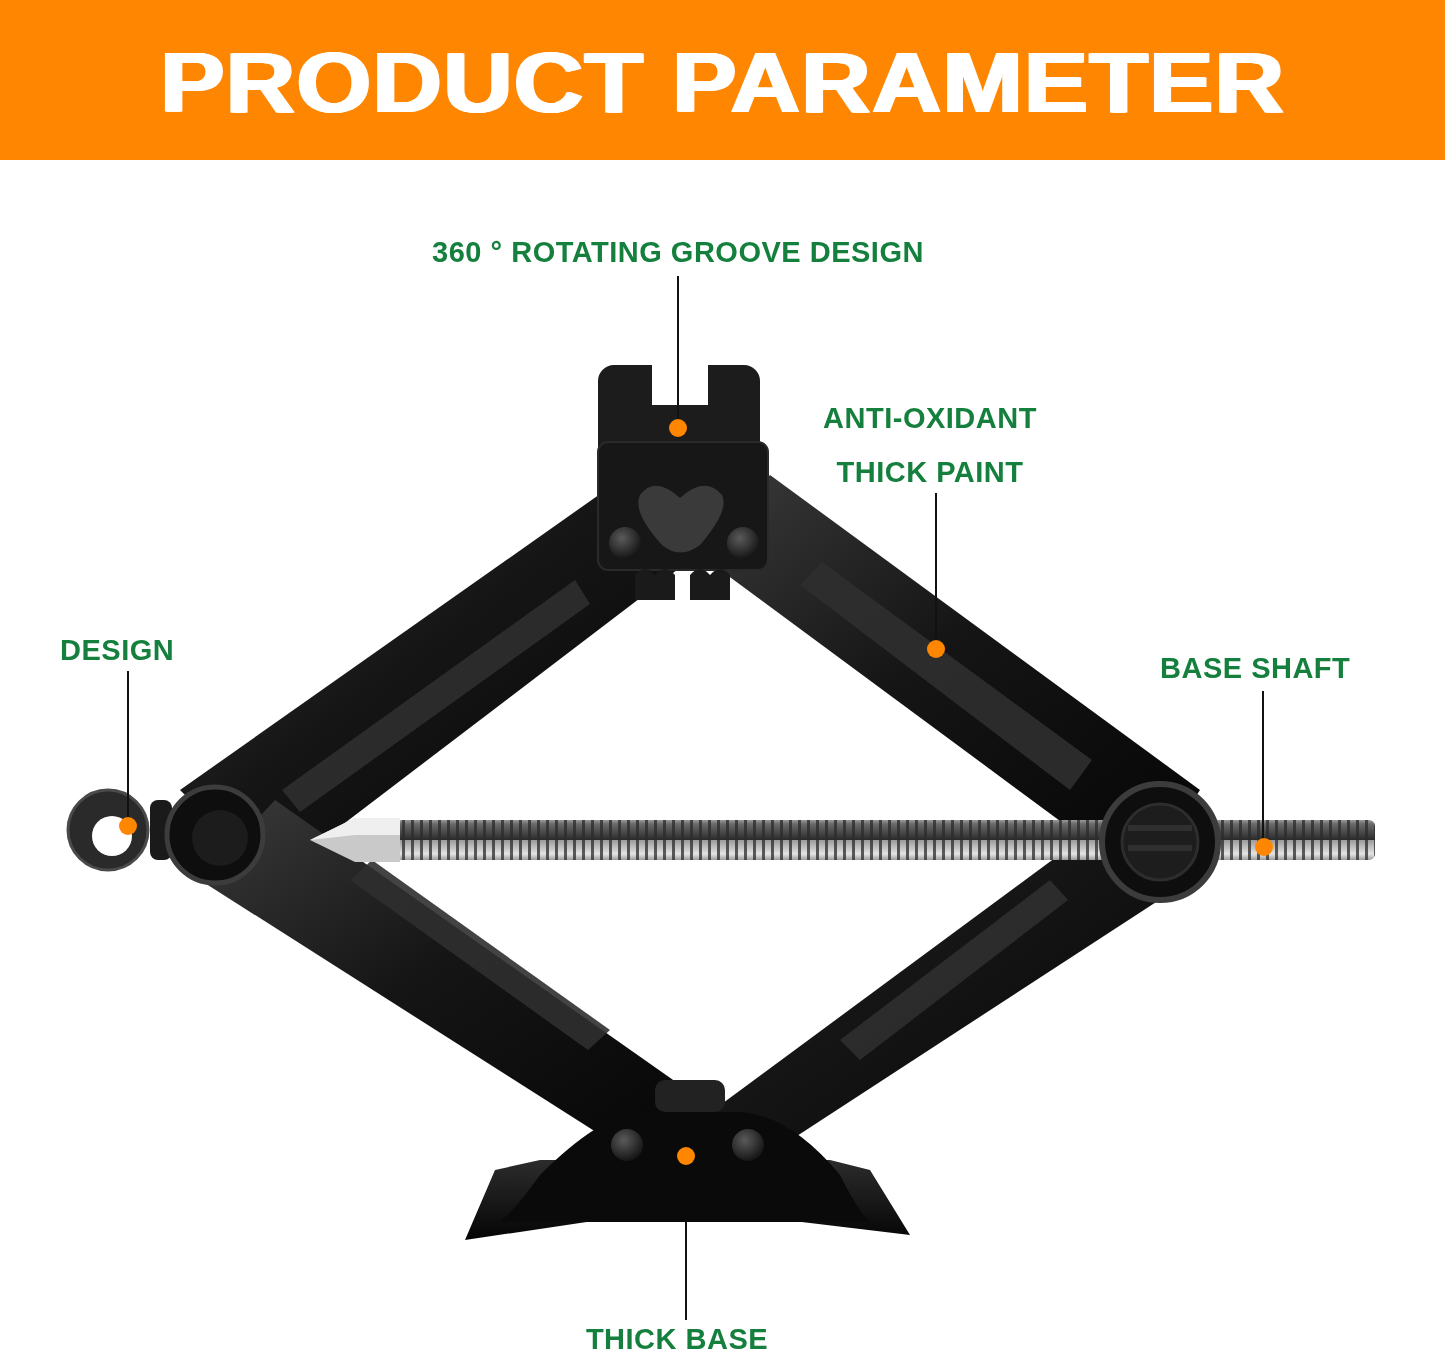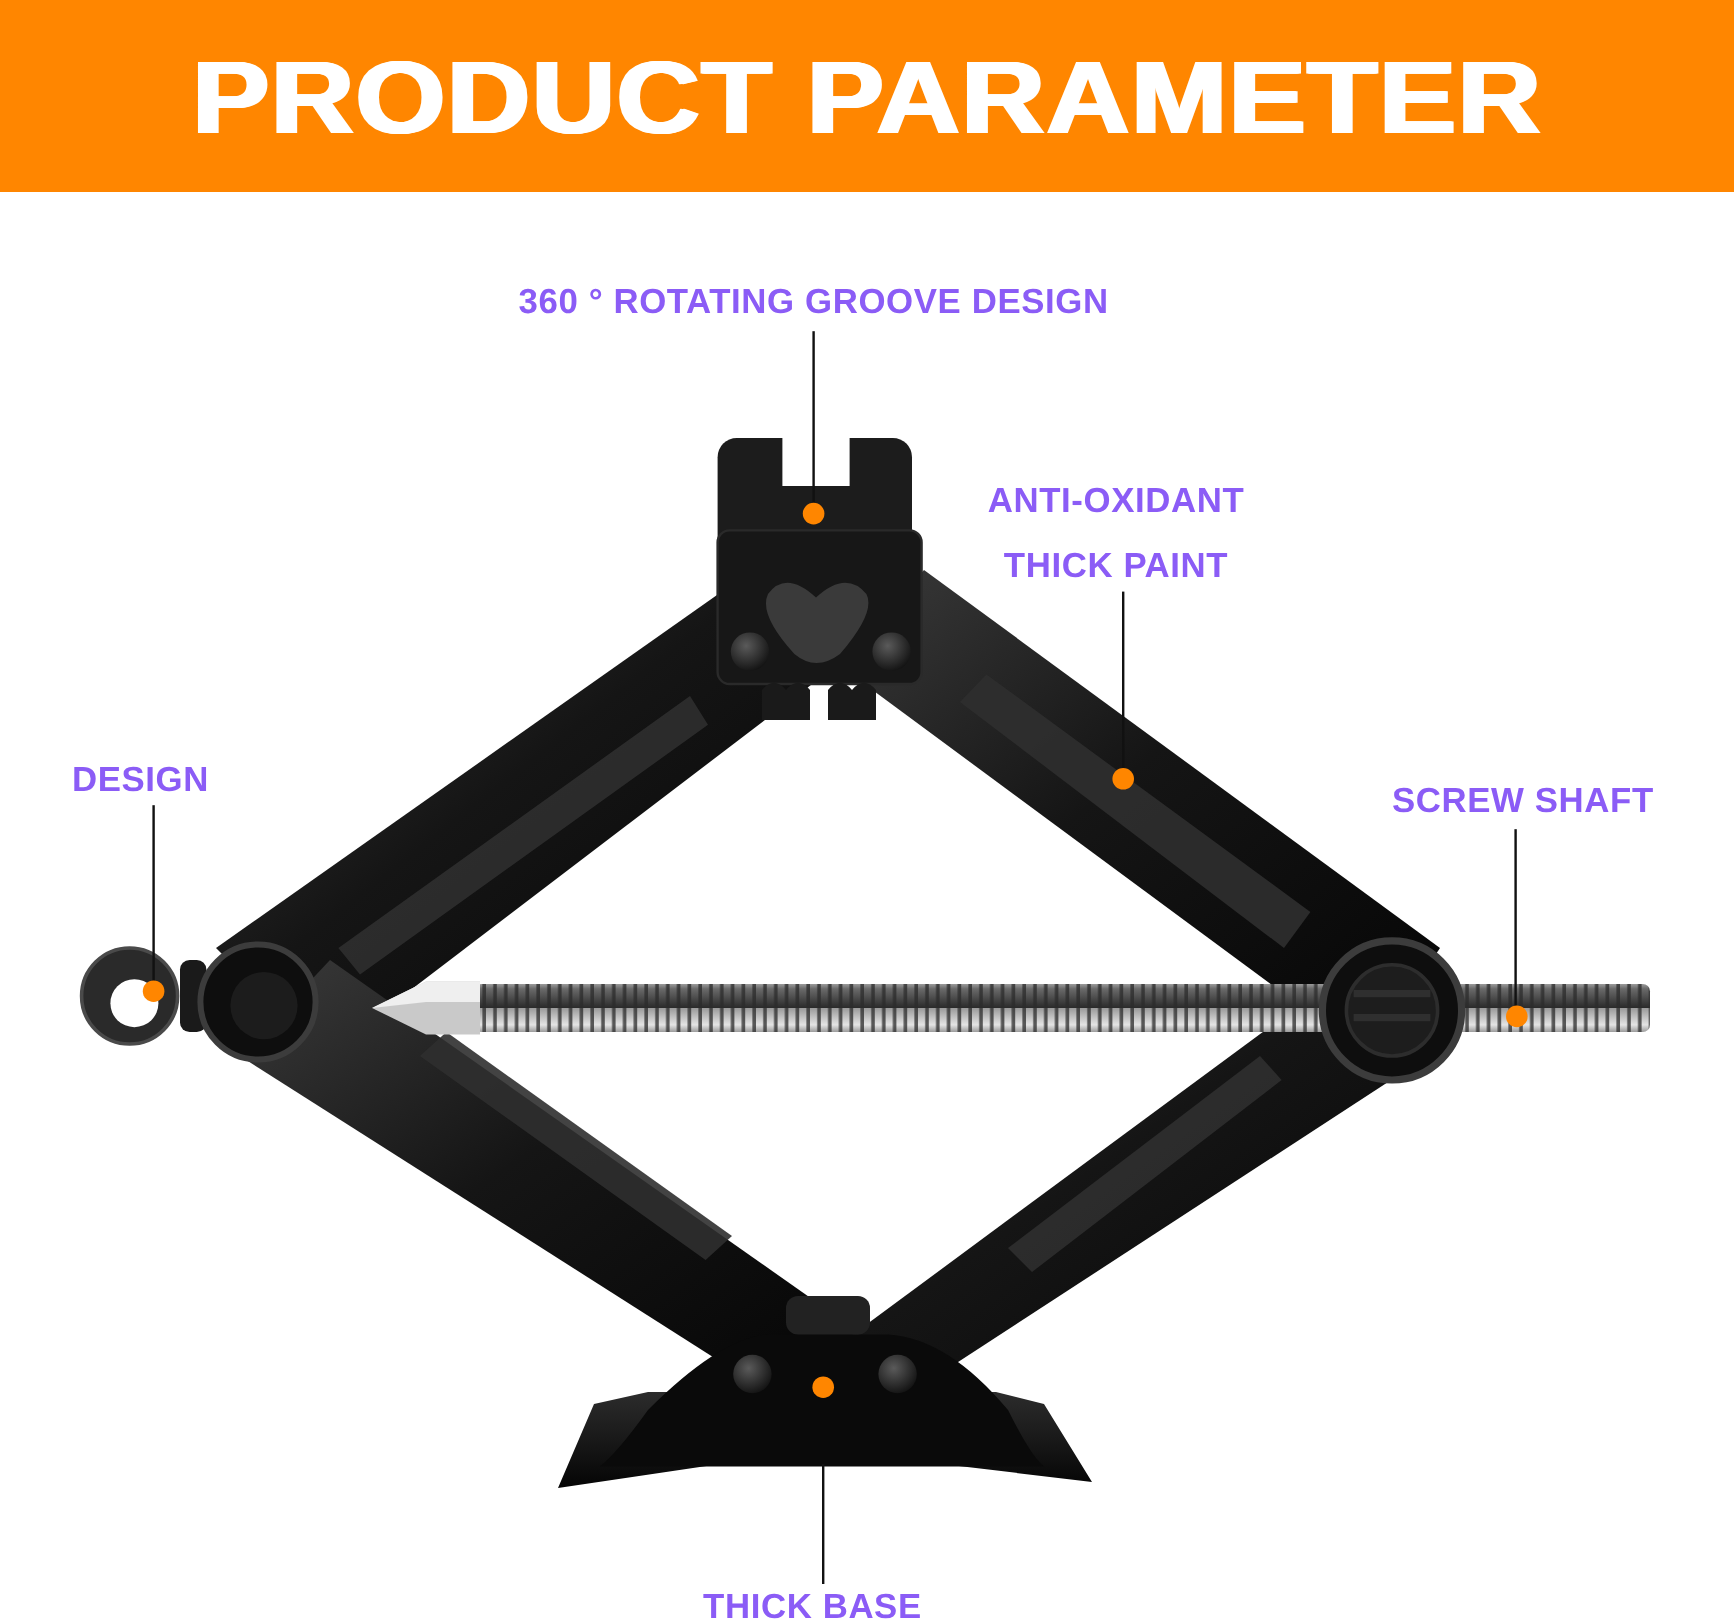--- a/index.html
+++ b/index.html
@@ -4,21 +4,21 @@
 <style>
   html, body { margin: 0; padding: 0; background: #ffffff; }
   body { width: 1445px; height: 1353px; position: relative; overflow: hidden;
          font-family: "Liberation Sans", "DejaVu Sans", sans-serif; }
   .banner { position: absolute; left: 0; top: 0; width: 1445px; height: 160px;
             background: #ff8600; display: flex; align-items: center; justify-content: center; }
   .banner-title { color: #ffffff; font-weight: 900; font-size: 86px; letter-spacing: 1px;
                   transform: scaleX(1.12); margin-top: 4px;
                   text-shadow: 1px 0 0 #fff, -1px 0 0 #fff, 2px 0 0 #fff; }
   .art { position: absolute; left: 0; top: 0; width: 1445px; height: 1353px; }
-  .label { position: absolute; color: #8b5cf6; font-weight: 700; font-size: 29px;
+  .label { position: absolute; color: #15803d; font-weight: 700; font-size: 29px;
            letter-spacing: 0.5px; white-space: nowrap; line-height: 1.55; }
   .label.center { text-align: center; transform: translateX(-50%); }
   .leader { position: absolute; width: 2px; background: #111111; }
   .dot { position: absolute; width: 18px; height: 18px; border-radius: 50%; background: #ff8600;
          transform: translate(-50%, -50%); }
 </style>
 </head>
 <body>
 
 <div class="banner">
@@ -118,19 +118,19 @@
 
 <div class="label center" style="left:930px; top:396px;">ANTI-OXIDANT</div>
 <div class="label center" style="left:930px; top:450px;">THICK PAINT</div>
 <div class="leader" style="left:935px; top:493px; height:152px;"></div>
 <div class="dot" style="left:936px; top:649px;"></div>
 
 <div class="label" style="left:60px; top:628px;">DESIGN</div>
 <div class="leader" style="left:127px; top:671px; height:152px;"></div>
 <div class="dot" style="left:128px; top:826px;"></div>
 
-<div class="label" style="left:1160px; top:646px;">SCREW SHAFT</div>
+<div class="label" style="left:1160px; top:646px;">BASE SHAFT</div>
 <div class="leader" style="left:1262px; top:691px; height:152px;"></div>
 <div class="dot" style="left:1264px; top:847px;"></div>
 
 <div class="dot" style="left:686px; top:1156px;"></div>
 <div class="leader" style="left:685px; top:1220px; height:100px;"></div>
 <div class="label center" style="left:677px; top:1317px;">THICK BASE</div>
 
 </body></html>

